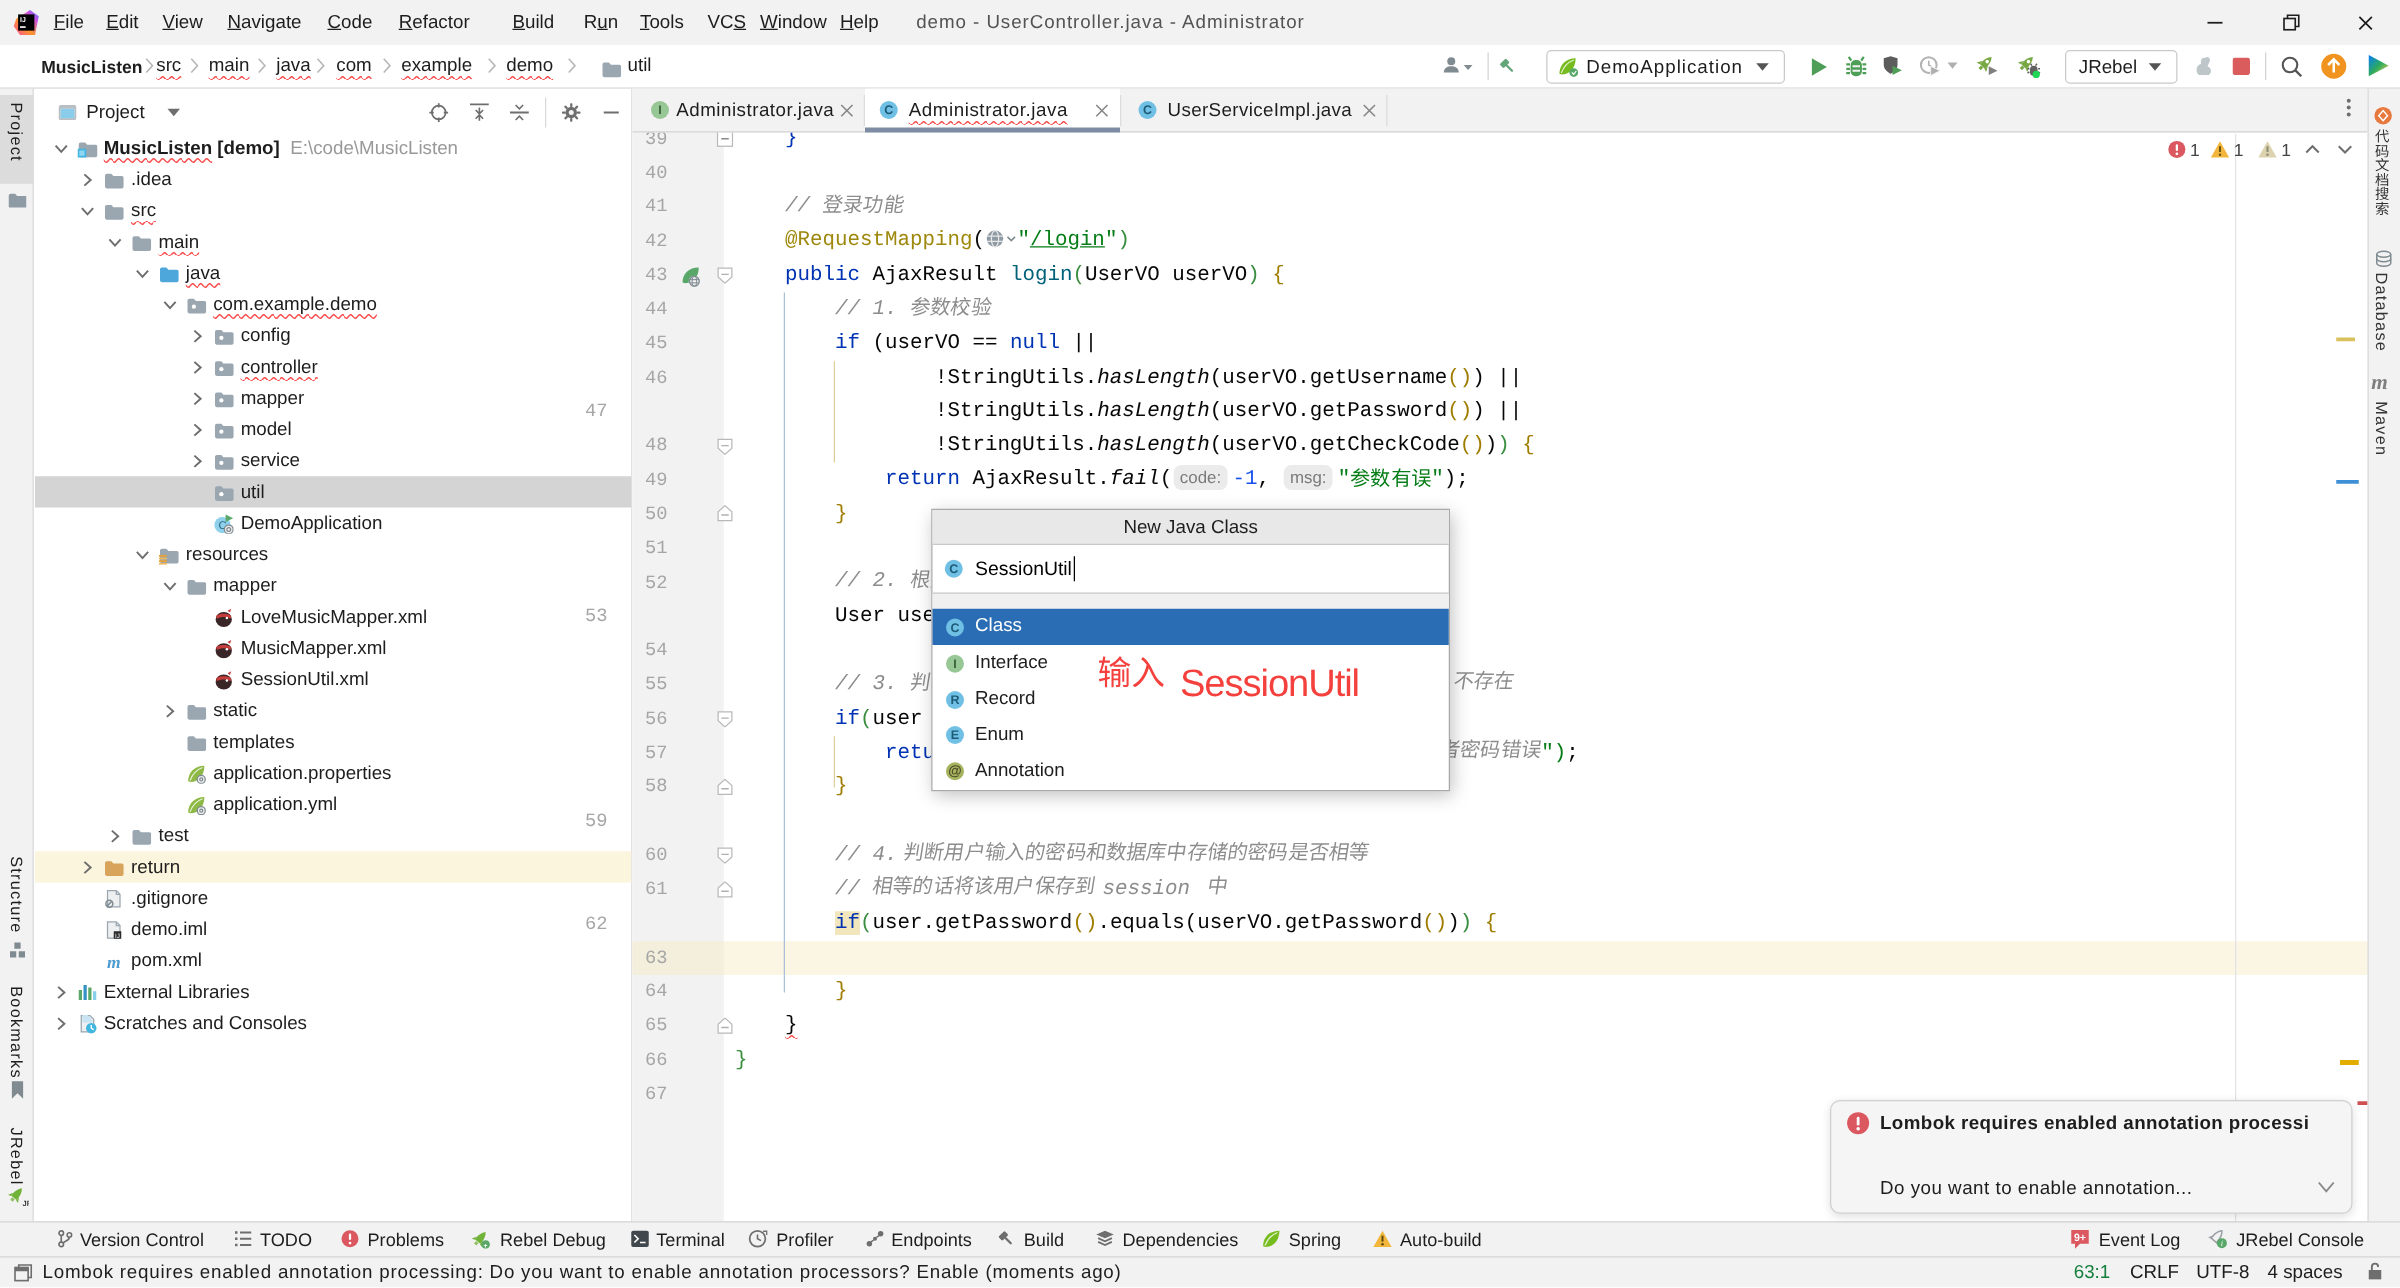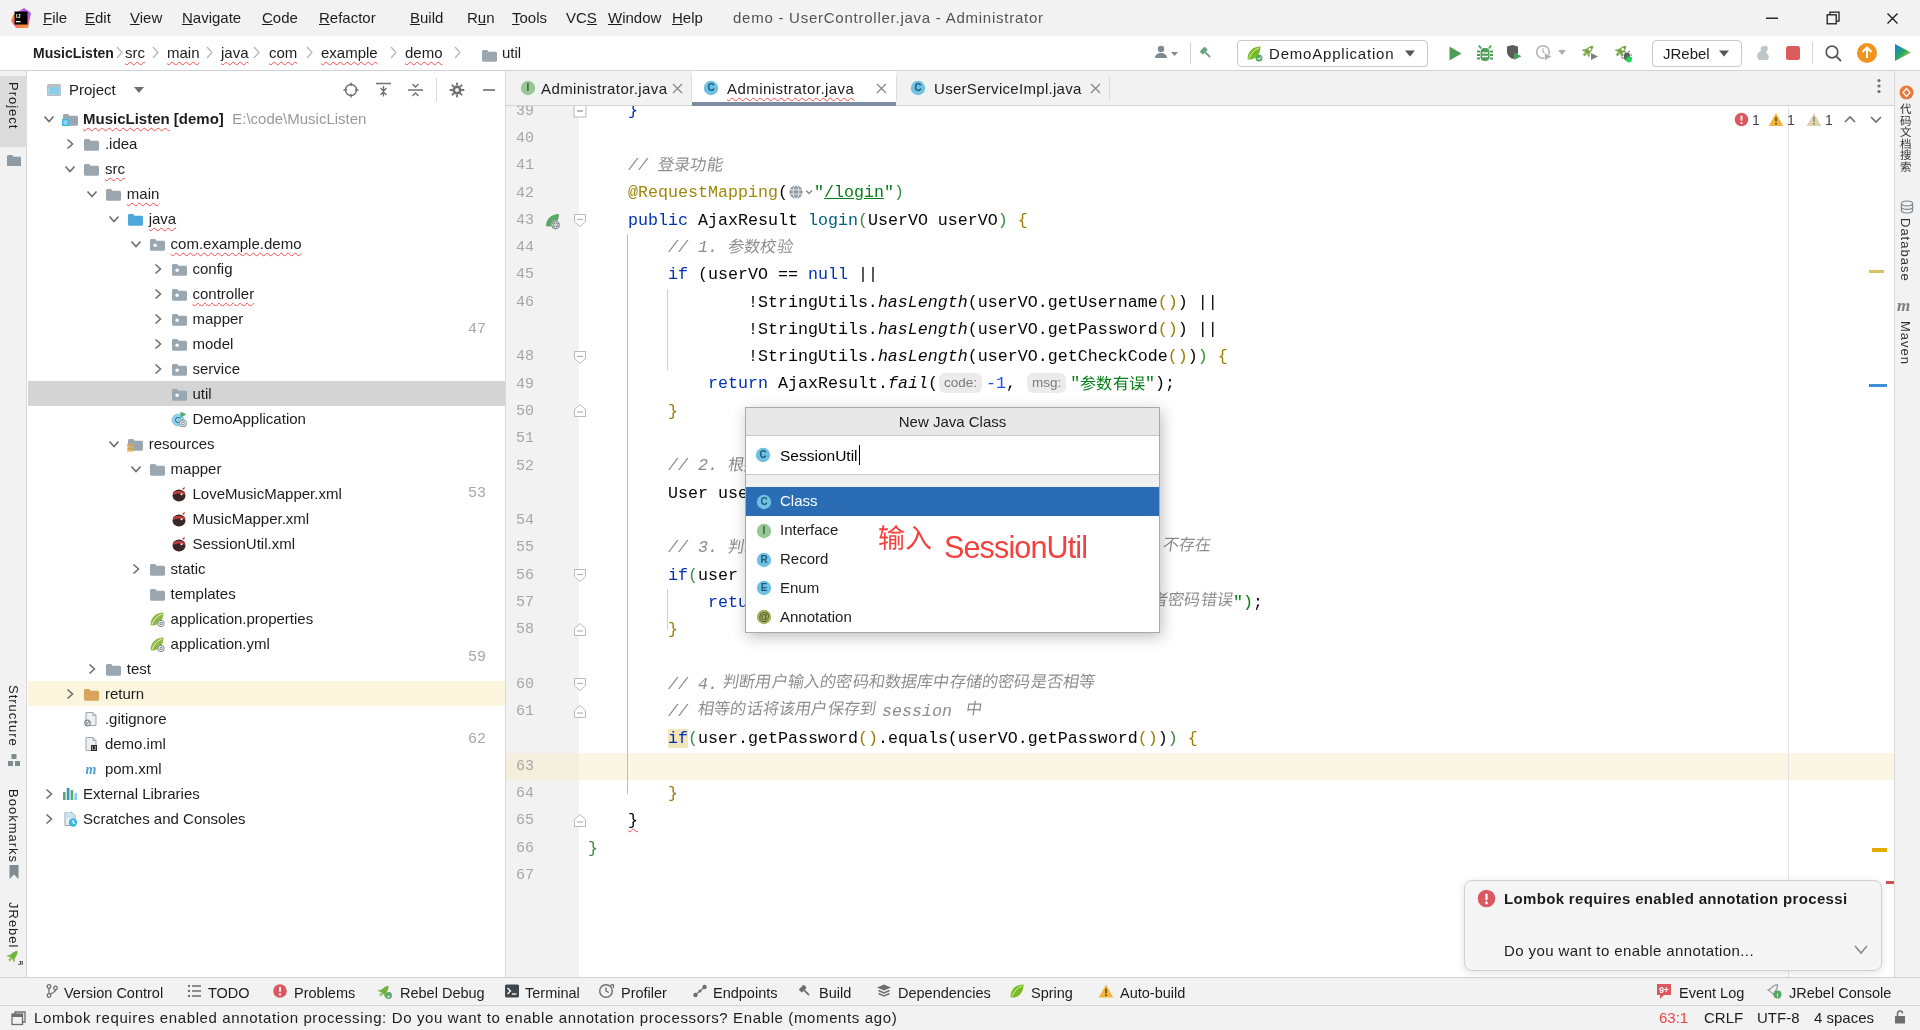--- a/index.html
+++ b/index.html
@@ -934,19 +934,19 @@
     <text x="12.5" y="15.2" font-size="6.5" font-style="italic" fill="#fff" text-anchor="middle" font-family="Liberation Serif">i</text>
   </svg>
 <div class="abs" style="left:1789px;top:985px;font-size:14.5px;color:#1D1D1D">JRebel Console</div>
 <div class="abs" style="left:0;top:1005px;width:1920px;height:25px;background:#F2F2F2;border-top:1px solid #D3D3D3"></div>
 <svg style="position:absolute;left:11px;top:1011px;" width="15" height="15" viewBox="0 0 15 15">
     <rect x="1" y="3" width="10.5" height="10.5" fill="none" stroke="#6E6E6E" stroke-width="1.3"></rect>
     <path d="M4 3 L4 1 L14 1 L14 11 L11.5 11" fill="none" stroke="#6E6E6E" stroke-width="1.3"></path>
     <rect x="1" y="3" width="10.5" height="3" fill="#6E6E6E"></rect>
   </svg>
 <div class="abs" style="left:34px;top:1009px;font-size:15px;color:#1D1D1D;letter-spacing:0.62px">Lombok requires enabled annotation processing: Do you want to enable annotation processors? Enable (moments ago)</div>
-<div class="abs" style="left:1659px;top:1009px;font-size:15px;color:#ef4444">63:1</div>
+<div class="abs" style="left:1659px;top:1009px;font-size:15px;color:#15803d">63:1</div>
 <div class="abs" style="left:1704px;top:1009px;font-size:15px;color:#1D1D1D">CRLF</div>
 <div class="abs" style="left:1757px;top:1009px;font-size:15px;color:#1D1D1D">UTF-8</div>
 <div class="abs" style="left:1814px;top:1009px;font-size:15px;color:#1D1D1D">4 spaces</div>
 <svg style="position:absolute;left:1893px;top:1009px;" width="14" height="16" viewBox="0 0 14 16">
     <rect x="2" y="7" width="10" height="7.5" fill="#6E6E6E"></rect>
     <path d="M4.5 7 L4.5 4.5 C4.5 1 9.5 1 9.5 4.5" fill="none" stroke="#6E6E6E" stroke-width="1.5"></path>
   </svg>
 </body></html>

